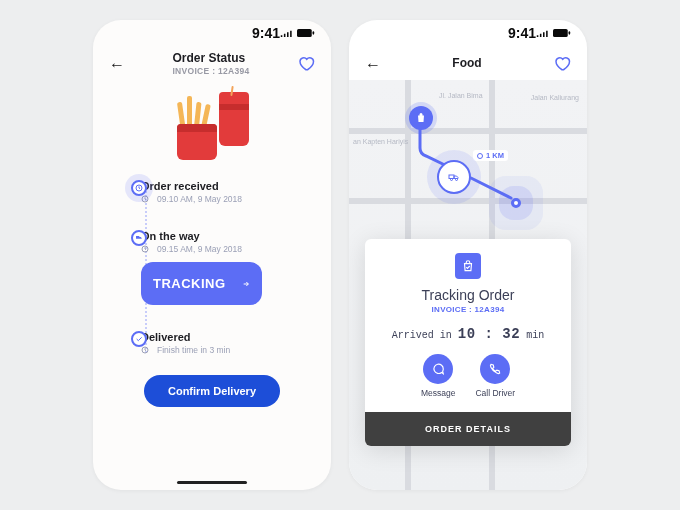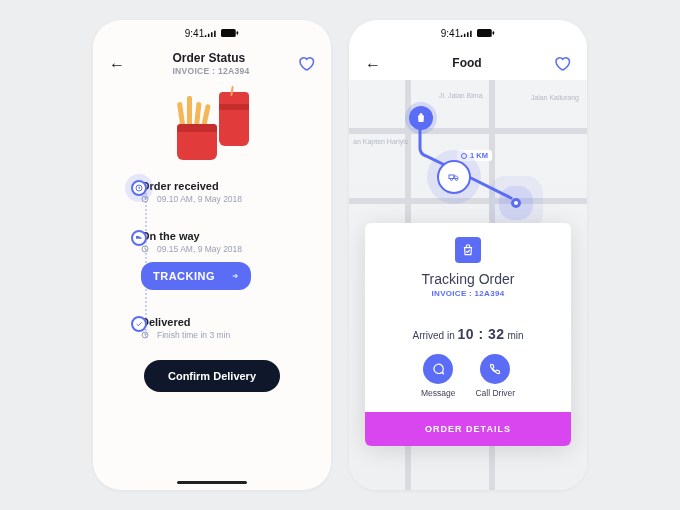--- a/index.html
+++ b/index.html
@@ -15,22 +15,22 @@
     background: #fdfcfb;
     border-radius: 28px;
     position: relative;
     overflow: hidden;
     box-shadow: 0 1px 4px rgba(0,0,0,.05);
     display: flex; flex-direction: column;
   }
   .phone.right { background: #fff; }
   .statusbar {
     height: 26px; padding: 0 16px;
-    display: flex; justify-content: center; align-items: center;
-    font-size: 10px; font-weight: 400; color: #0a0a0a;
+    display: flex; justify-content: flex-end; align-items: center;
+    font-size: 14px; font-weight: 700; color: #0a0a0a;
   }
   .sig { display:flex; align-items:center; gap:3px; }
   .sig svg { display:block; }
   .topbar {
     display:flex; align-items:center; justify-content:space-between;
     padding: 0 16px; height: 34px;
   }
   .back { font-size:16px; font-weight:700; color:#1a1a1a; cursor:pointer; }
   .heart { width:18px; height:18px; color:#5c6df5; cursor:pointer; }
   .titlewrap { text-align:left; }
@@ -53,23 +53,23 @@
   .dot {
     position:absolute; left:-10px; top:6px; width:16px; height:16px;
     border-radius:50%; background:#fff; border:2px solid #5c6df5;
     display:flex;align-items:center;justify-content:center;
   }
   .dot.active{ box-shadow:0 0 0 6px rgba(92,109,245,.15);}
   .dot svg{width:8px;height:8px;color:#5c6df5;}
   .step-ttl{ font-size:11px; font-weight:600; color:#1d1d22; }
   .step-sub{ font-size:8.5px; color:#9ba0b6; margin-top:2px; display:flex;align-items:center;gap:8px;}
   .step-sub svg{width:8px;height:8px;color:#9ba0b6;}
-  .pill { margin-top:8px; display:inline-flex; align-items:center; gap:16px; background:#5c6df5; color:#fff; font-size:11px; font-weight:700; letter-spacing:.5px; padding:8px 12px; border-radius:12px; cursor:pointer;}
+  .pill { margin-top:8px; display:inline-flex; align-items:center; gap:16px; background:#5c6df5; color:#fff; font-size:13px; font-weight:700; letter-spacing:.5px; padding:14px 12px; border-radius:12px; cursor:pointer;}
   .pill svg{width:8px;height:8px;}
-  .cta { margin:14px auto 0; background:#0f172a; color:#fff; font-size:11px; font-weight:700; padding:10px 24px; border-radius:20px; cursor:pointer;}
+  .cta { margin:14px auto 0; background:#1d4ed8; color:#fff; font-size:11px; font-weight:700; padding:10px 24px; border-radius:20px; cursor:pointer;}
   .homebar { position:absolute; bottom:6px; left:50%; transform:translateX(-50%); width:70px; height:3px; background:#222; border-radius:2px;}
   
   .map { flex:1; position:relative; background:linear-gradient(#f2f3f5,#eef0f2);}
   .road{position:absolute;background:#d9dbe0;}
   .r1{left:0;right:0;top:48px;height:6px;}
   .r2{left:0;right:0;top:118px;height:6px;}
   .r3{top:0;bottom:0;left:56px;width:6px;}
   .r4{top:0;bottom:0;left:140px;width:6px;}
   .street{position:absolute;font-size:7px;color:#b5b9c4;}
   .route{position:absolute;left:66px;top:34px;width:100px;height:100px;pointer-events:none;}
@@ -88,28 +88,28 @@
   
   .card {
     position:absolute; left:16px; right:16px; bottom:44px;
     background:#fff; border-radius:6px; box-shadow:0 4px 24px rgba(0,0,0,.12);
     text-align:center; padding:14px 14px 0;
   }
   .bagicon{ width:26px;height:26px;background:#5c6df5;border-radius:4px;margin:0 auto 8px;display:flex;align-items:center;justify-content:center;color:#fff;}
   .bagicon svg{width:14px;height:14px;}
   .card-ttl{font-size:14px;font-weight:500;color:#3b3f57;}
   .card-sub{font-size:8px;font-weight:700;color:#5c6df5;letter-spacing:.3px;margin-top:2px;}
-  .arrive{font-size:10px;color:#3b3f57;margin-top:28px;}
+  .arrive{font-size:10px;color:#3b3f57;margin-top:12px;font-family:Liberation Mono, monospace;}
   .arrive b{font-size:14px;font-weight:600;letter-spacing:.5px;}
   .actions{display:flex;justify-content:center;gap:20px;margin-top:12px;}
   .act{display:flex;flex-direction:column;align-items:center;gap:4px;}
   .actbtn{width:30px;height:30px;border-radius:50%;background:#5c6df5;color:#fff;display:flex;align-items:center;justify-content:center;cursor:pointer;}
   .actbtn svg{width:14px;height:14px;}
   .actlbl{font-size:8.5px;color:#3b3f57;}
-  .detailsbtn{margin:14px -14px 0;background:#d946ef;color:#fff;font-size:9px;font-weight:700;letter-spacing:1px;padding:12px;cursor:pointer;border-radius:0 0 6px 6px;}
+  .detailsbtn{margin:14px -14px 0;background:#404040;color:#fff;font-size:9px;font-weight:700;letter-spacing:1px;padding:12px;cursor:pointer;border-radius:0 0 6px 6px;}
   .foodtitle{font-size:12px;font-weight:700;color:#1d1d22;}
 </style>
 </head>
 <body>
 
 <div class="phone">
   <div class="statusbar">
     <span>9:41</span>
     <span class="sig">
       <svg viewBox="0 0 18 10" width="14" height="10">
@@ -244,21 +244,21 @@
 
     <svg class="route" viewBox="0 0 100 100">
       <path d="M5 4 L5 34 Q5 40 11 42 L36 54 M56 64 L96 84" stroke="#5c6df5" stroke-width="3" fill="none" stroke-linecap="round"></path>
     </svg>
 
     <div class="pin" style="left:60px;top:26px">
       <svg viewBox="0 0 24 24" fill="currentColor">
           <path d="M6 7h12l-1 13H7zM9 7V5a3 3 0 016 0v2"></path>
         </svg>
     </div>
-    <span class="dist" style="left:108px;top:70px">
+    <span class="dist" style="left:124px;top:70px">
       <span style="display:inline-block;width:6px;height:6px;border:1.5px solid #5c6df5;border-radius:50%;margin-right:3px;vertical-align:middle"></span><span>1 KM</span>
     </span>
     <div class="pin lg" style="left:88px;top:80px">
       <svg viewBox="0 0 24 24" fill="none" stroke="currentColor" stroke-width="2">
           <rect x="2" y="8" width="10" height="7"></rect>
           <path d="M12 10h5l3 3v2h-8z"></path>
           <circle cx="7" cy="17" r="2"></circle>
           <circle cx="17" cy="17" r="2"></circle>
         </svg>
     </div>

